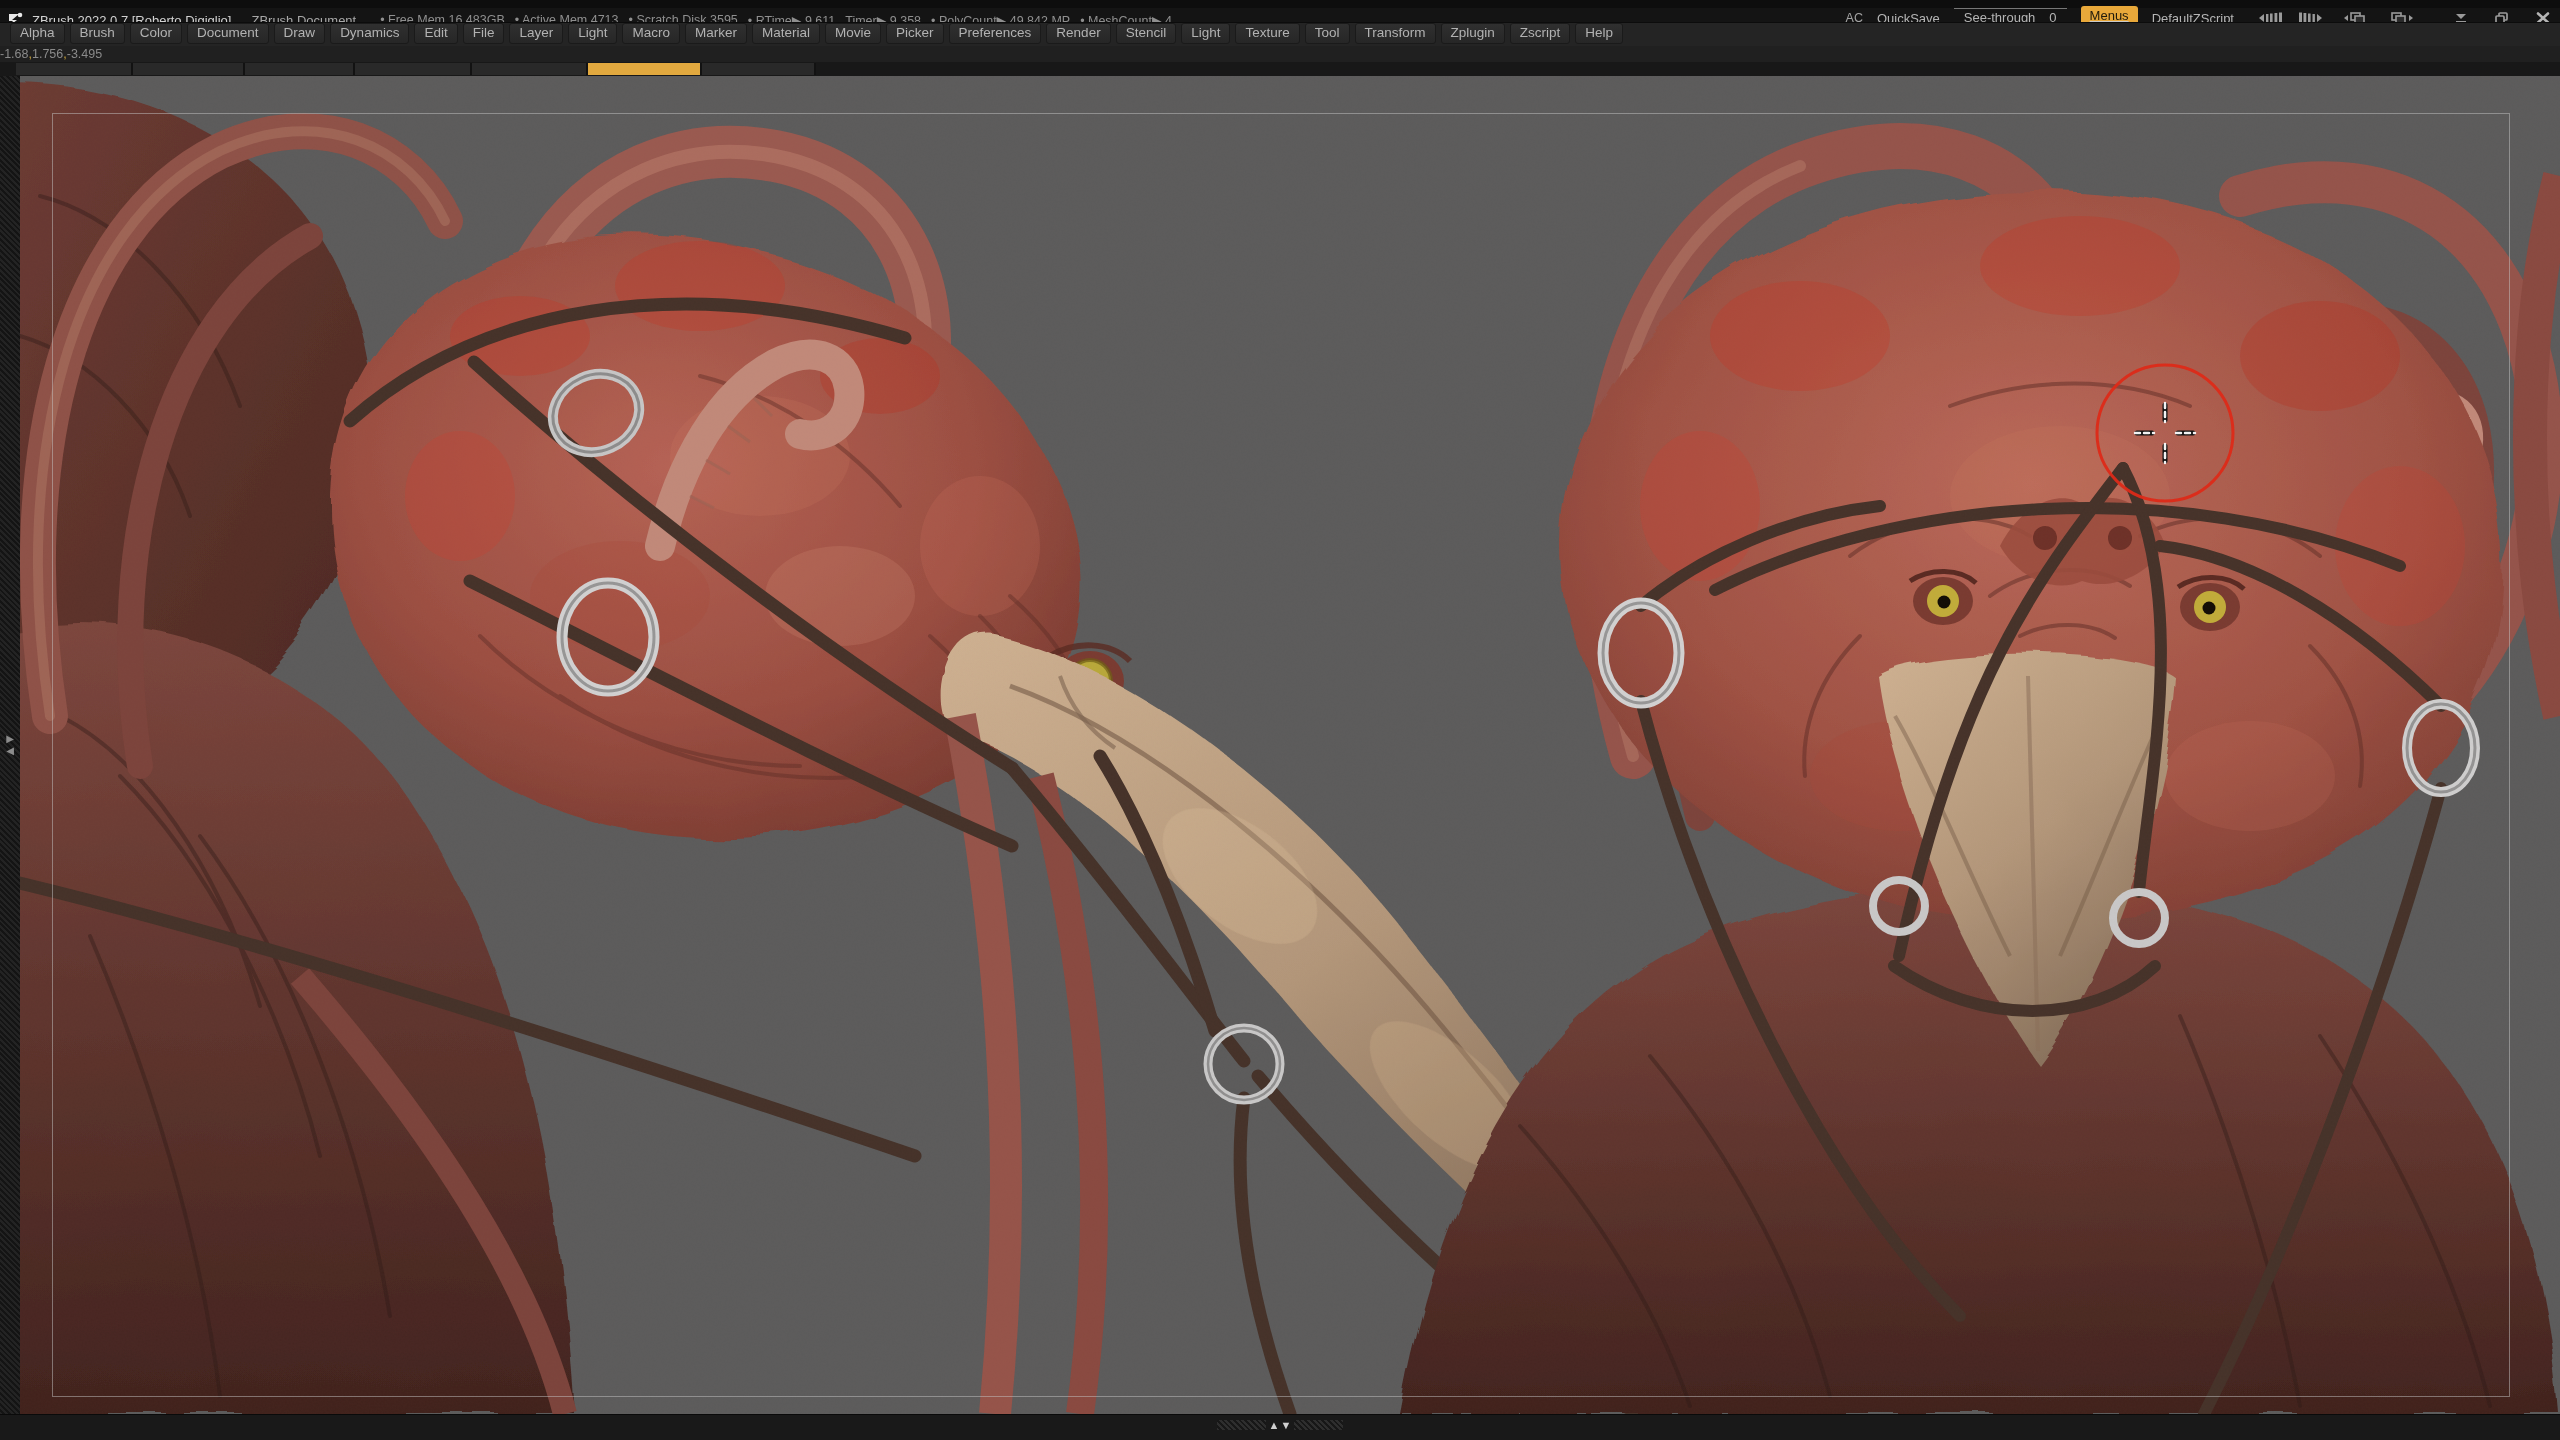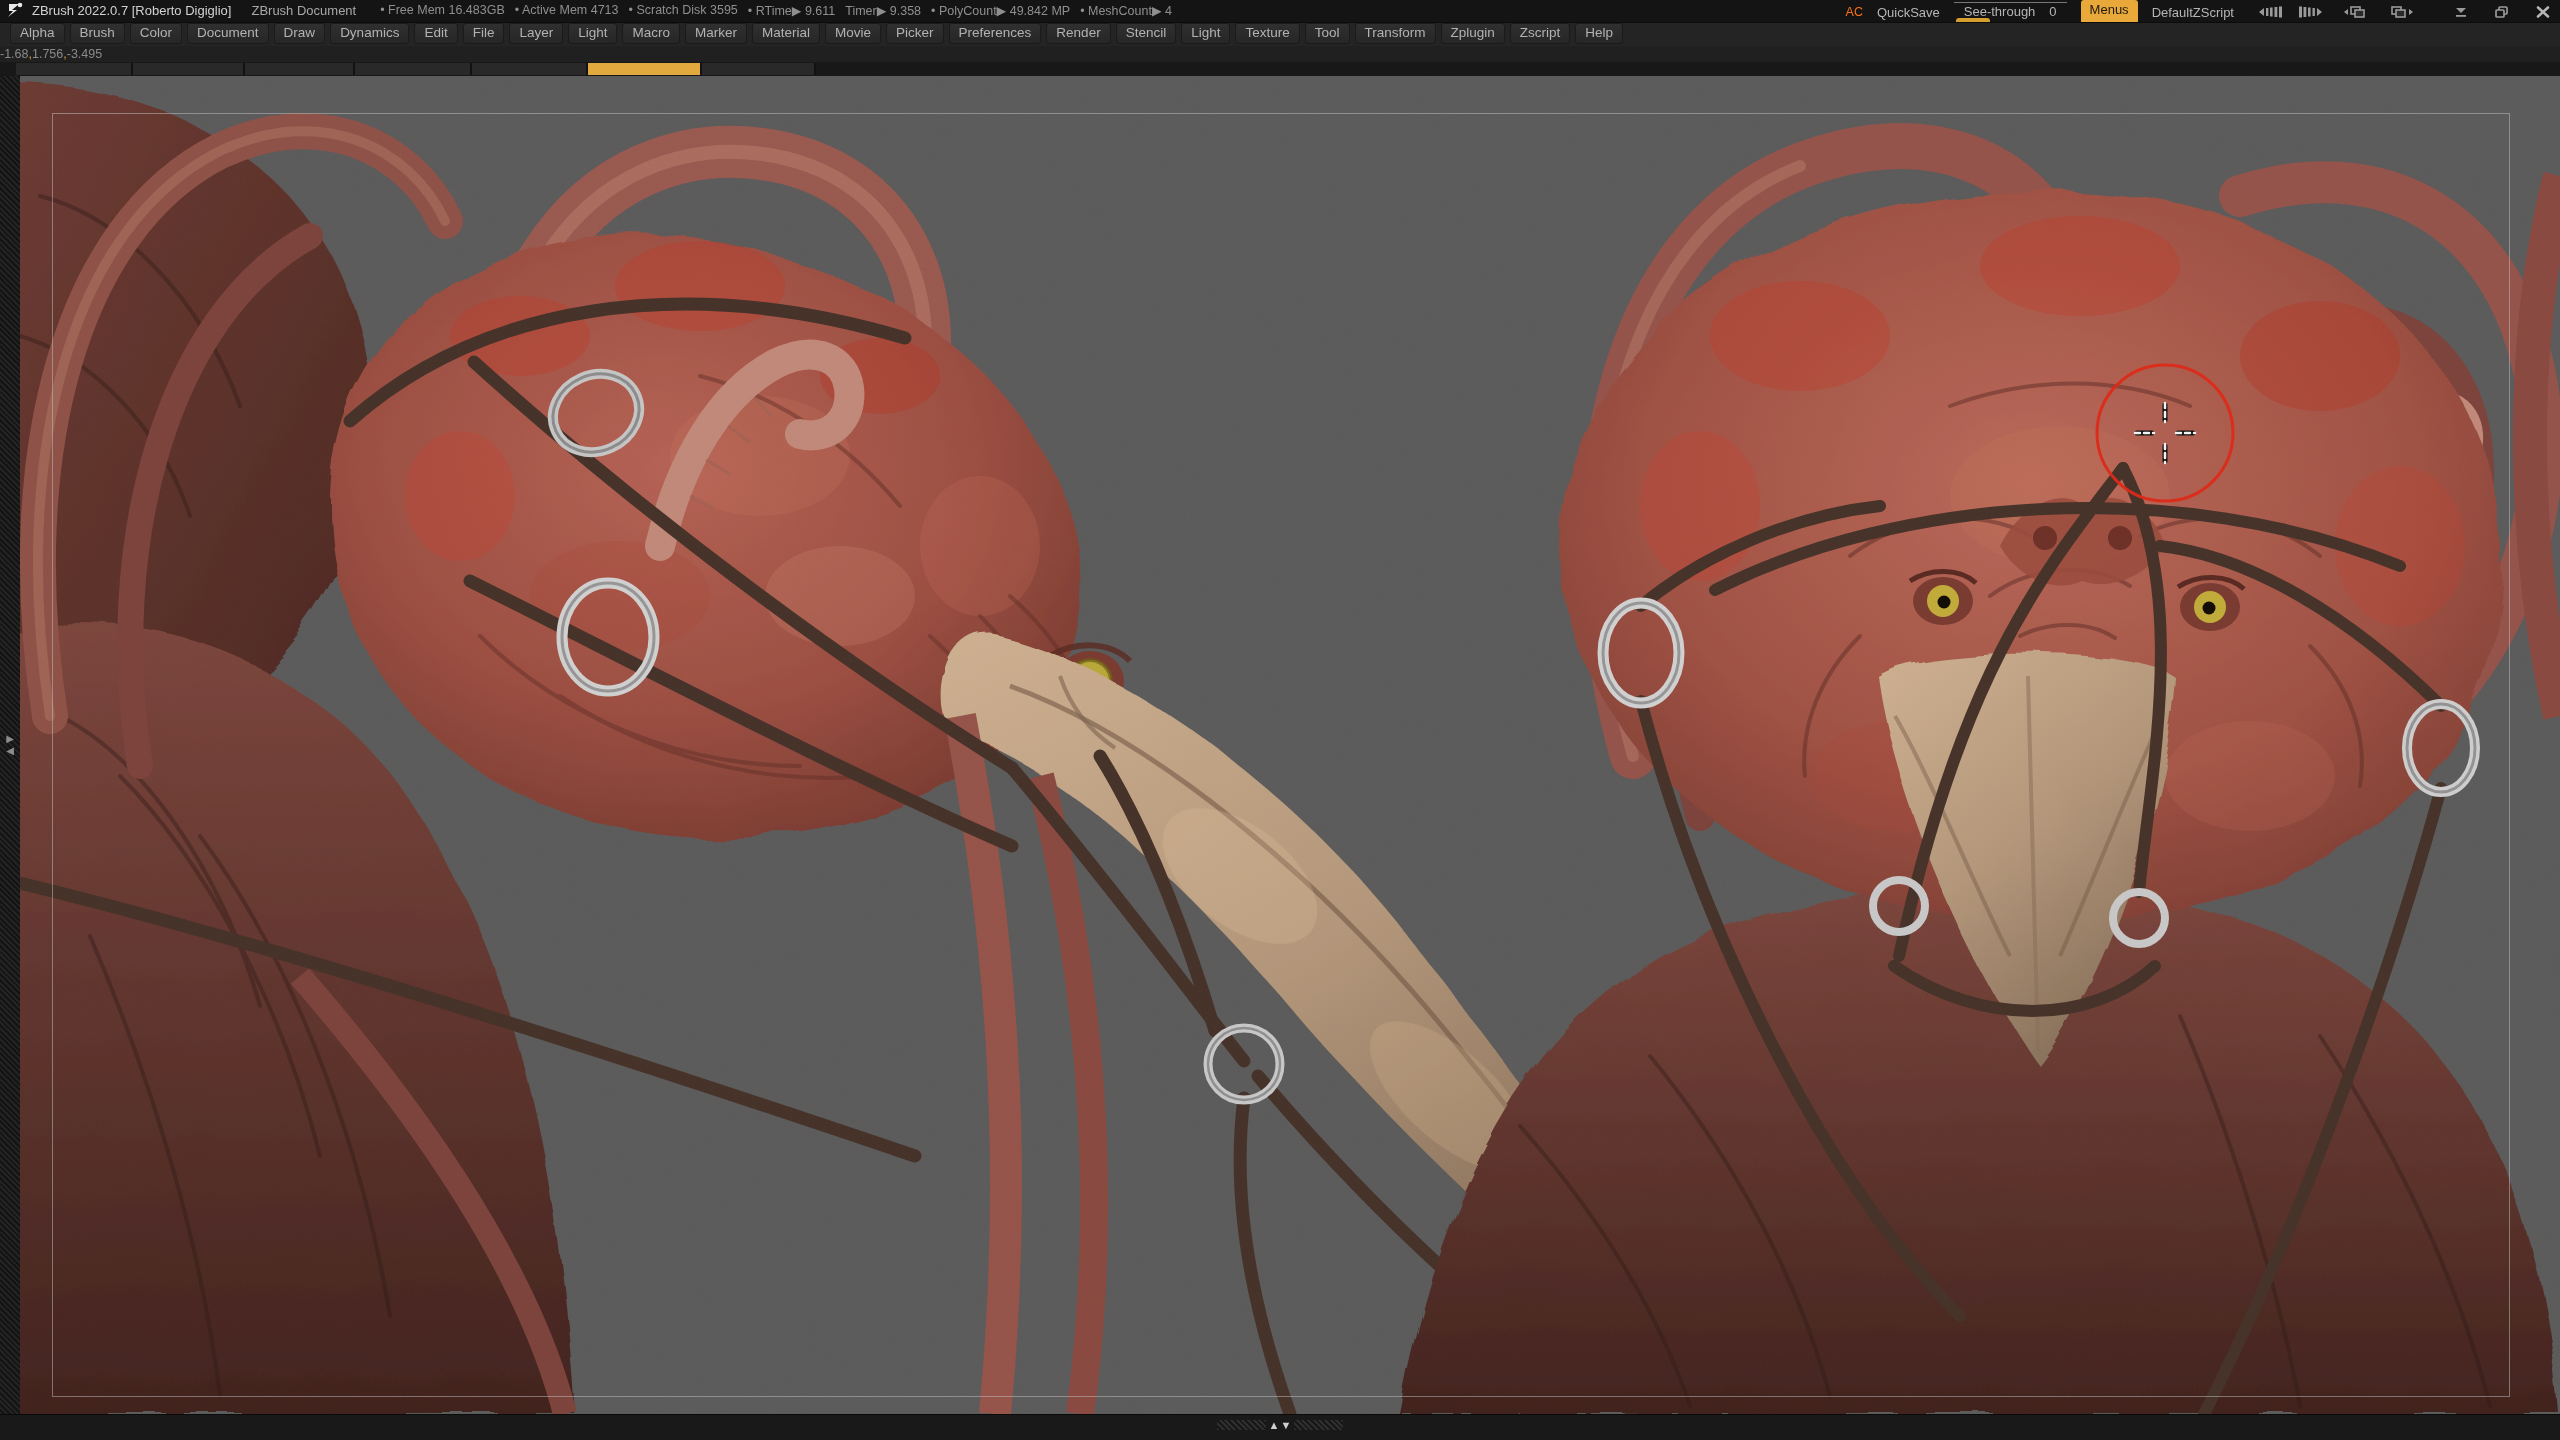--- a/index.html
+++ b/index.html
@@ -1,28 +1,28 @@
 <!DOCTYPE html>
 <html><head>
 <meta charset="utf-8">
 <style>
   html,body{margin:0;padding:0;background:#0d0d0d;}
   .screen{position:relative;width:2560px;height:1440px;overflow:hidden;
     font-family:"Liberation Sans","DejaVu Sans",sans-serif;
     -webkit-font-smoothing:antialiased;}
   
-  .titlebar{position:absolute;left:0;top:0;width:2560px;height:22px;background:#141414;
-    display:flex;align-items:flex-start;color:#c9c9c9;font-size:13px;white-space:nowrap;}
+  .titlebar{position:absolute;left:0;top:8px;width:2560px;height:22px;background:#141414;
+    display:flex;align-items:flex-end;color:#c9c9c9;font-size:13px;white-space:nowrap;text-decoration:underline;}
   .tb-left{display:flex;align-items:center;gap:0;}
   .logo{width:26px;height:20px;margin:0 4px 0 2px;display:flex;align-items:center;justify-content:center;}
   .app-title{color:#d2d2d2;margin-right:20px;}
   .doc-title{color:#a8a8a8;margin-right:24px;}
   .stat{color:#8f8f8f;margin-right:10px;font-size:12.5px;}
   .tb-right{margin-left:auto;display:flex;align-items:center;gap:14px;padding-right:8px;}
-  .ac{color:#f97316;font-size:12.5px;}
+  .ac{color:#a3a3a3;font-size:12.5px;}
   .tb-btn{color:#b5b5b5;font-size:13px;cursor:default;}
   .see-through{position:relative;display:flex;align-items:baseline;gap:14px;
     border-top:1px solid #777;padding:1px 10px 4px 10px;color:#b5b5b5;font-size:13px;}
   .see-through .st-fill{position:absolute;left:2px;bottom:-2px;width:34px;height:7px;
     background:#d79f2f;border-radius:3px;}
   .menus-btn{background:#e8a83a;color:#1f1a0c;border-radius:3px;padding:2px 9px 7px 9px;
     font-size:13px;}
   .winicons{display:flex;align-items:center;gap:13px;margin-left:6px;}
   .winicons svg{display:block;}
   

